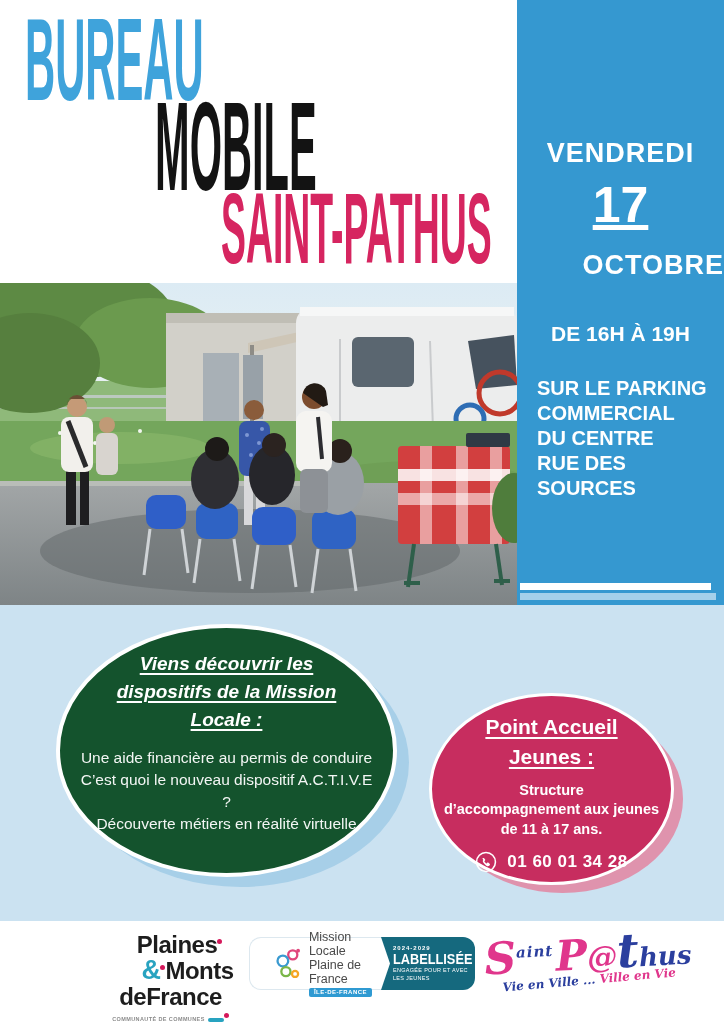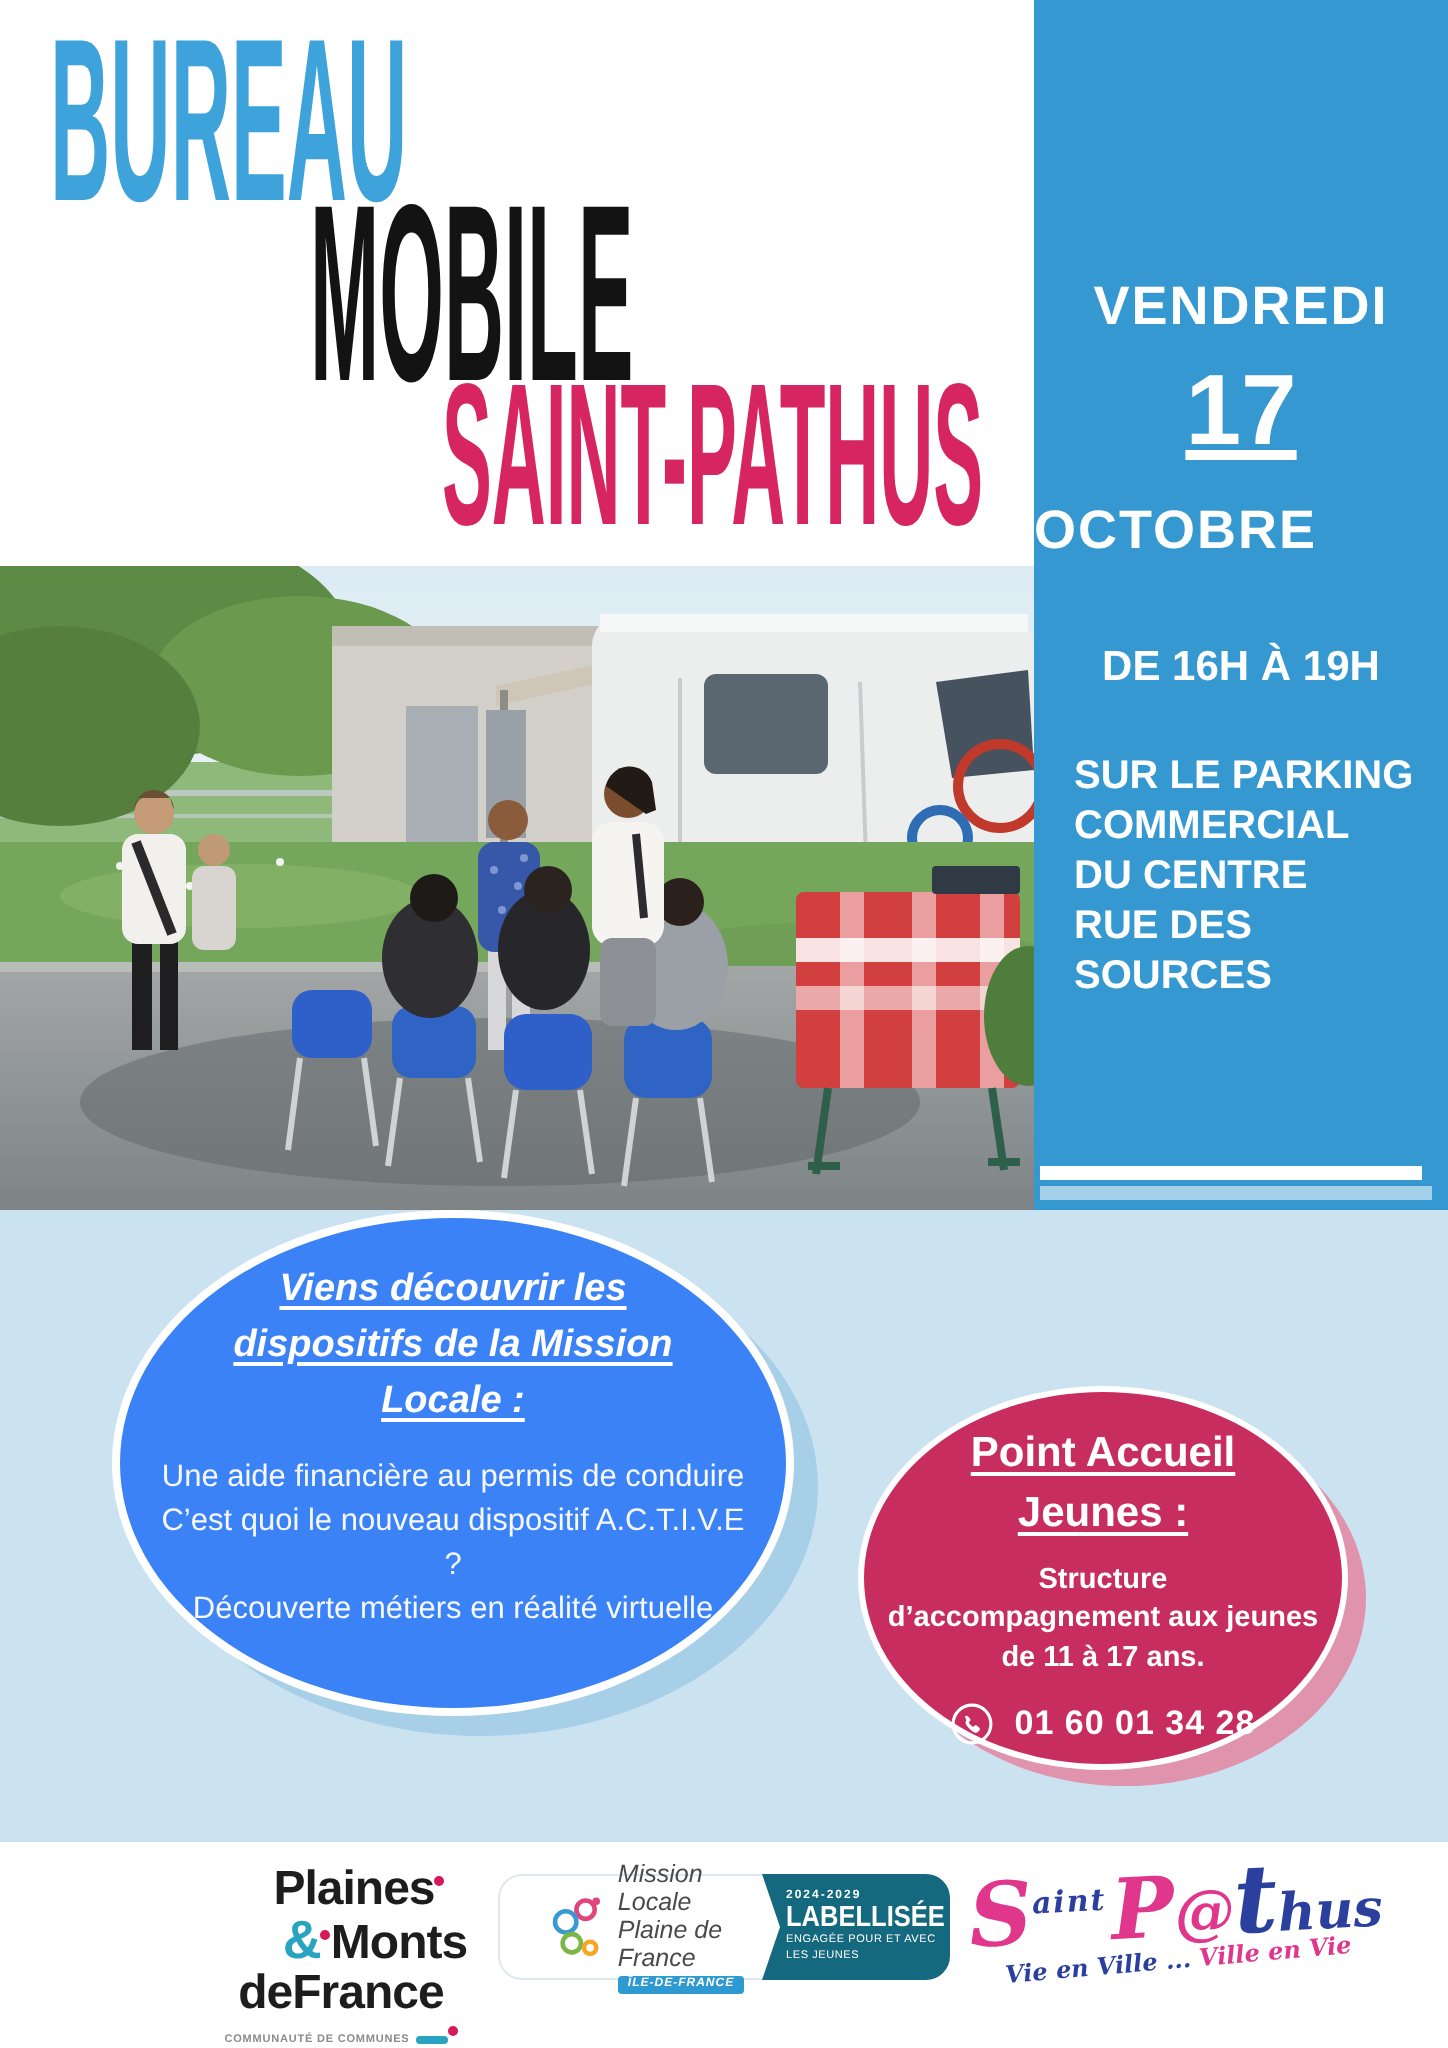--- a/index.html
+++ b/index.html
@@ -12,36 +12,36 @@
   
   .title-word { position:absolute; font-weight:bold; line-height:1; white-space:nowrap; transform-origin:left top; }
   .tw1 { left:25px;  top:2px;   font-size:116px; color:#3FA3DB; transform:scaleX(.36); }
   .tw2 { left:155px; top:84px;  font-size:126px; color:#131313; transform:scaleX(.33); }
   .tw3 { left:221px; top:178px; font-size:101px; color:#D62560; transform:scaleX(.37); }
 
   
   .sidebar { position:absolute; left:517px; top:0; width:207px; height:605px; background:#3598D0; color:#fff; }
   .sb-day   { position:absolute; top:138px; left:0; width:100%; text-align:center; font-size:27px; font-weight:bold; letter-spacing:1px; }
   .sb-date  { position:absolute; top:176px; left:0; width:100%; text-align:center; font-size:50px; font-weight:bold;text-decoration:underline; }
-  .sb-month { position:absolute; top:250px; left:0; width:100%; text-align:left; font-size:27px; font-weight:bold; letter-spacing:1px; }
+  .sb-month { position:absolute; top:250px; left:0; width:100%; text-align:right; font-size:27px; font-weight:bold; letter-spacing:1px; }
   .sb-time  { position:absolute; top:322px; left:0; width:100%; text-align:center; font-size:21px; font-weight:bold; }
   .sb-loc   { position:absolute; top:376px; left:20px; font-size:20px; font-weight:bold; line-height:25px; text-align:left; }
   .sb-stripe1 { position:absolute; top:583px; left:3px; width:191px; height:7px; background:#ffffff; }
   .sb-stripe2 { position:absolute; top:593px; left:3px; width:196px; height:7px; background:rgba(255,255,255,.55); }
 
   
   .photo { position:absolute; left:0; top:283px; width:517px; height:322px; overflow:hidden; background:#cfe0ea; }
   .photo svg { display:block; }
 
   
   .section-blue { position:absolute; left:0; top:605px; width:724px; height:316px; background:#CBE2F1; }
 
   .bubble { position:absolute; border-radius:50%; color:#fff; display:flex; flex-direction:column; align-items:center; text-align:center; }
   .bubble-mission {
-    left:56px; top:0; width:341px; height:253px; background:#3b82f6;
+    left:56px; top:19px; width:341px; height:253px; background:#14532d;
     border:4px solid #ffffff; box-shadow:14px 12px 0 -2px #a7cfe8; padding-top:22px;
   }
   .bm-title { font-size:19px; font-weight:bold; font-style:italic; line-height:1.48;
               text-decoration:underline; text-decoration-thickness:2px; text-underline-offset:3px; }
   .bm-items { margin-top:13px; font-size:15.5px; line-height:1.42; color:rgba(255,255,255,.95); max-width:292px; }
   .phone-row { display:flex; align-items:center; justify-content:center; gap:10px; margin-top:15px; }
   .phone-num { font-size:19px; font-weight:bold; letter-spacing:.5px; }
   .phone-icon { width:24px; height:24px; flex:0 0 auto; }
 
   .bubble-paj {
@@ -64,21 +64,21 @@
   .pmf-l2 { font-size:24px; letter-spacing:-.5px; position:relative; left:17px; }
   .pmf-amp { color:#28a3c0; font-size:27px; }
   .pmf-l3 { font-size:24px; letter-spacing:-.5px; }
   .pmf-sub { font-size:5.5px; color:#8b8b8b; letter-spacing:.4px; margin-top:4px; font-weight:bold; }
   .pmf-dot { display:inline-block; width:5px; height:5px; border-radius:50%; background:#d5195b; vertical-align:super; }
   .pmf-swoosh { display:inline-block; width:16px; height:4px; border-radius:2px; background:#28a3c0; vertical-align:middle; margin-left:3px; }
 
   
   .logo-ml { position:absolute; left:249px; top:16px; width:226px; height:53px; display:flex; }
   .ml-box { flex:1; background:#fff; border:1.5px solid #dde8ef; border-right:none; border-radius:12px 0 0 12px;
-            display:flex; align-items:center; gap:7px; padding-left:26px;font-style:italic; }
+            display:flex; align-items:center; gap:7px; padding-left:26px; }
   .ml-text { display:flex; flex-direction:column; line-height:1.12; }
   .ml-name { font-size:12.5px; color:#4a4a4a; }
   .ml-chip { margin-top:2px; align-self:flex-start; background:#2f9ad2; color:#fff; font-size:6px; font-weight:bold;
              letter-spacing:.5px; padding:1.5px 5px; border-radius:2px; }
   .ml-label { position:relative; width:94px; background:#15697E; color:#ffffff; border-radius:0 12px 12px 0;
               display:flex; flex-direction:column; justify-content:center; padding-left:12px; }
   .ml-label::before { content:""; position:absolute; left:-1px; top:0; width:10px; height:100%;
                       background:#fff; clip-path:polygon(0 0, 100% 50%, 0 100%); display:none; }
   .ml-notch { position:absolute; left:0; top:0; width:9px; height:100%; }
   .ml-years { font-size:6px; font-weight:bold; letter-spacing:1px; }

